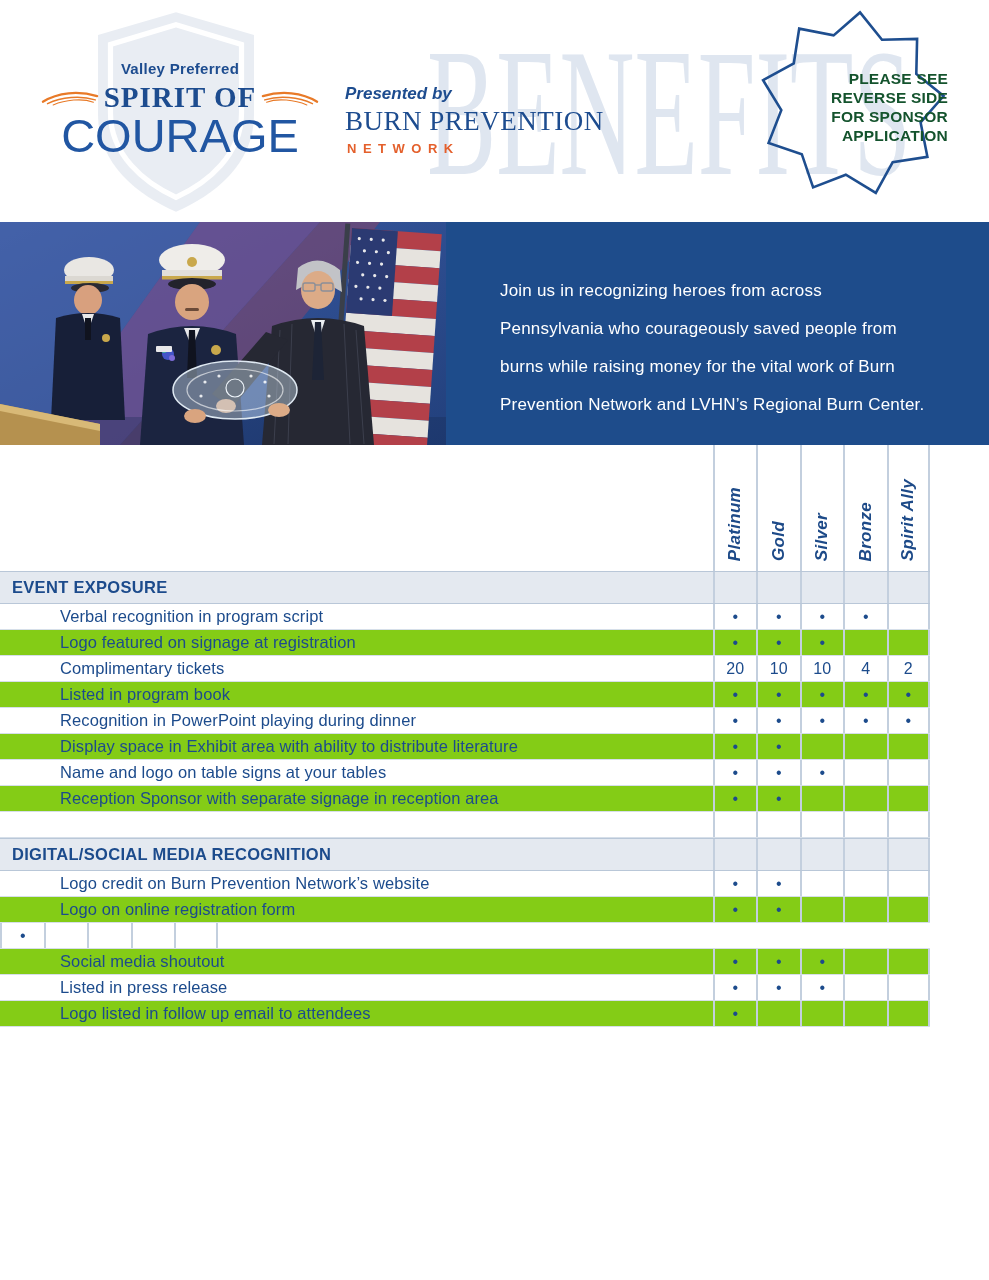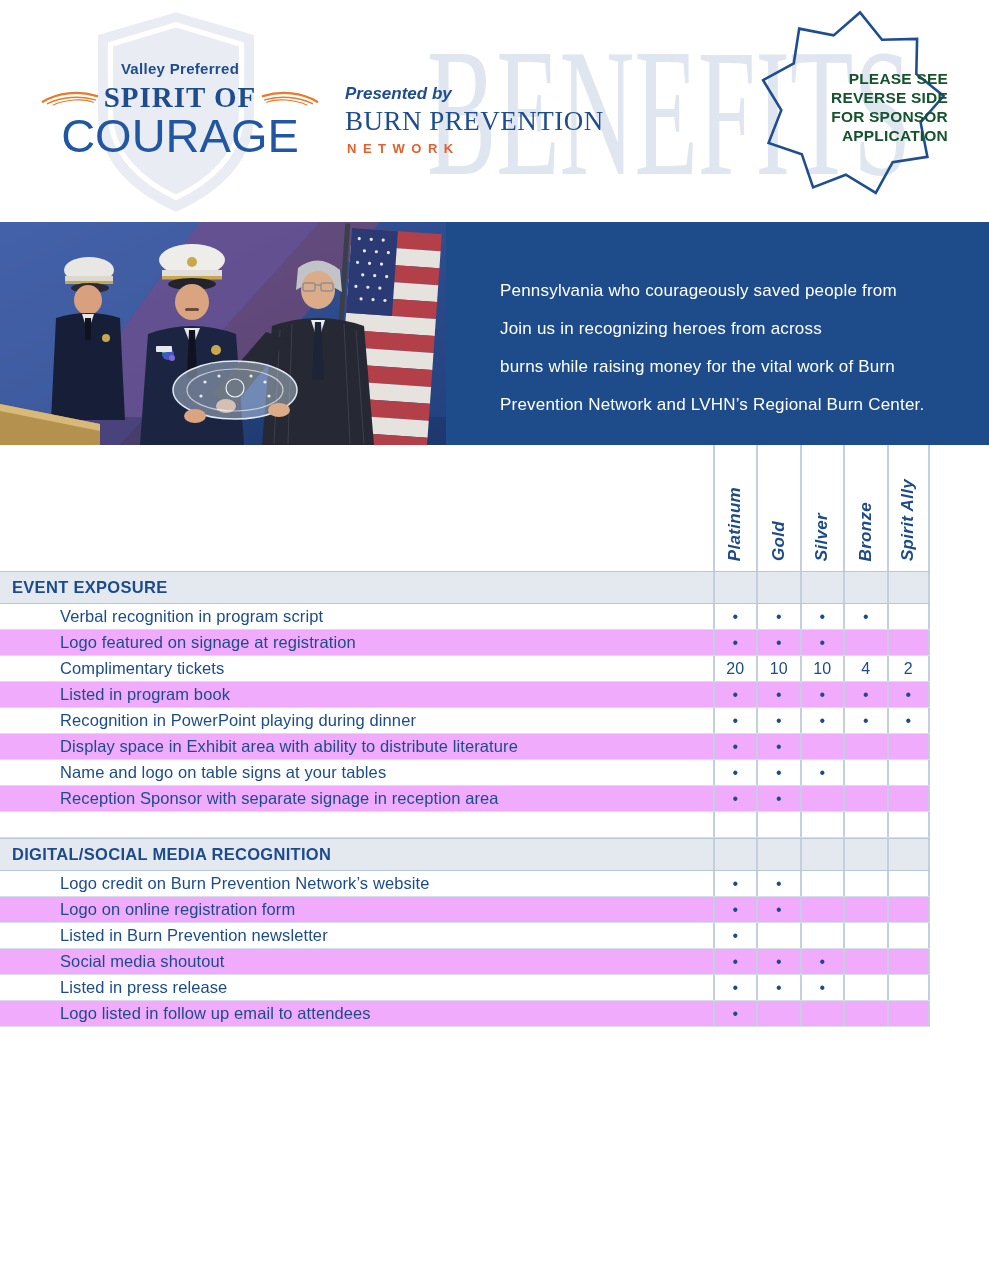--- a/index.html
+++ b/index.html
@@ -67,21 +67,21 @@
   .tier-cells { position:absolute; right:0; top:0; height:100%; display:flex; }
   .tier-cell { position:relative; width:43.5px; border-left:2px solid #c3cfde; }
   .tier-cell:last-child { border-right:2px solid #c3cfde; }
   .tier-label {
     position:absolute; bottom:10px; left:50%;
     writing-mode:vertical-rl; transform:translateX(-50%) rotate(180deg);
     font-style:italic; font-weight:bold; font-size:17px; color:#1d4a88;
     white-space:nowrap; letter-spacing:.3px;
   }
   .trow { display:flex; height:26px; border-bottom:1.5px solid #d6dfe9; background:#ffffff; }
-  .trow.peach { background:#f0abfc; }
+  .trow.peach { background:#84cc16; }
   .trow.band { height:33px; background:#e4e9f0; border-top:1.5px solid #b9c7d8; border-bottom:1.5px solid #b9c7d8; }
   .trow-label {
     flex:1 1 auto; display:flex; align-items:center;
     padding-left:60px; font-size:16.5px; color:#1c4b8c; letter-spacing:.1px;
     white-space:nowrap; overflow:hidden;
   }
   .trow.band .trow-label { font-weight:bold; font-size:16.5px; letter-spacing:.3px;padding-left:12px; }
   .tcell {
     flex:0 0 43.5px; width:43.5px; border-left:2px solid #c3cfde;
     display:flex; align-items:center; justify-content:center;
@@ -257,22 +257,22 @@
         </g>
         <ellipse cx="-40" cy="26" rx="11" ry="7" fill="#d9a47f"></ellipse>
         <ellipse cx="44" cy="20" rx="11" ry="7" fill="#dcab87"></ellipse>
       </g>
 
       <polygon points="0,182 100,202 100,223 0,223" fill="#b5914f"></polygon>
       <polygon points="0,182 100,202 100,209 0,189" fill="#d8b977"></polygon>
     </svg>
 
     <div class="intro">
+        <div class="intro-line">Join us in recognizing heroes from across</div>
         <div class="intro-line">Pennsylvania who courageously saved people from</div>
-        <div class="intro-line">Join us in recognizing heroes from across</div>
         <div class="intro-line">burns while raising money for the vital work of Burn</div>
         <div class="intro-line">Prevention Network and LVHN’s Regional Burn Center.</div>
       </div>
   </section>
 
   <section class="benefits">
     <div class="thead">
       <div class="tier-cells" id="tierCells">
           <div class="tier-cell">
             <div class="tier-label">Platinum</div>
@@ -390,21 +390,20 @@
         </div>
         <div class="trow peach">
           <div class="trow-label">Logo on online registration form</div>
           <div class="tcell">•</div>
           <div class="tcell">•</div>
           <div class="tcell"></div>
           <div class="tcell"></div>
           <div class="tcell"></div>
         </div>
         <div class="trow ">
-          <div class="trow-label">Listed in Burn Prevention newsletter</div>
           <div class="tcell">•</div>
           <div class="tcell"></div>
           <div class="tcell"></div>
           <div class="tcell"></div>
           <div class="tcell"></div>
         </div>
         <div class="trow peach">
           <div class="trow-label">Social media shoutout</div>
           <div class="tcell">•</div>
           <div class="tcell">•</div>

